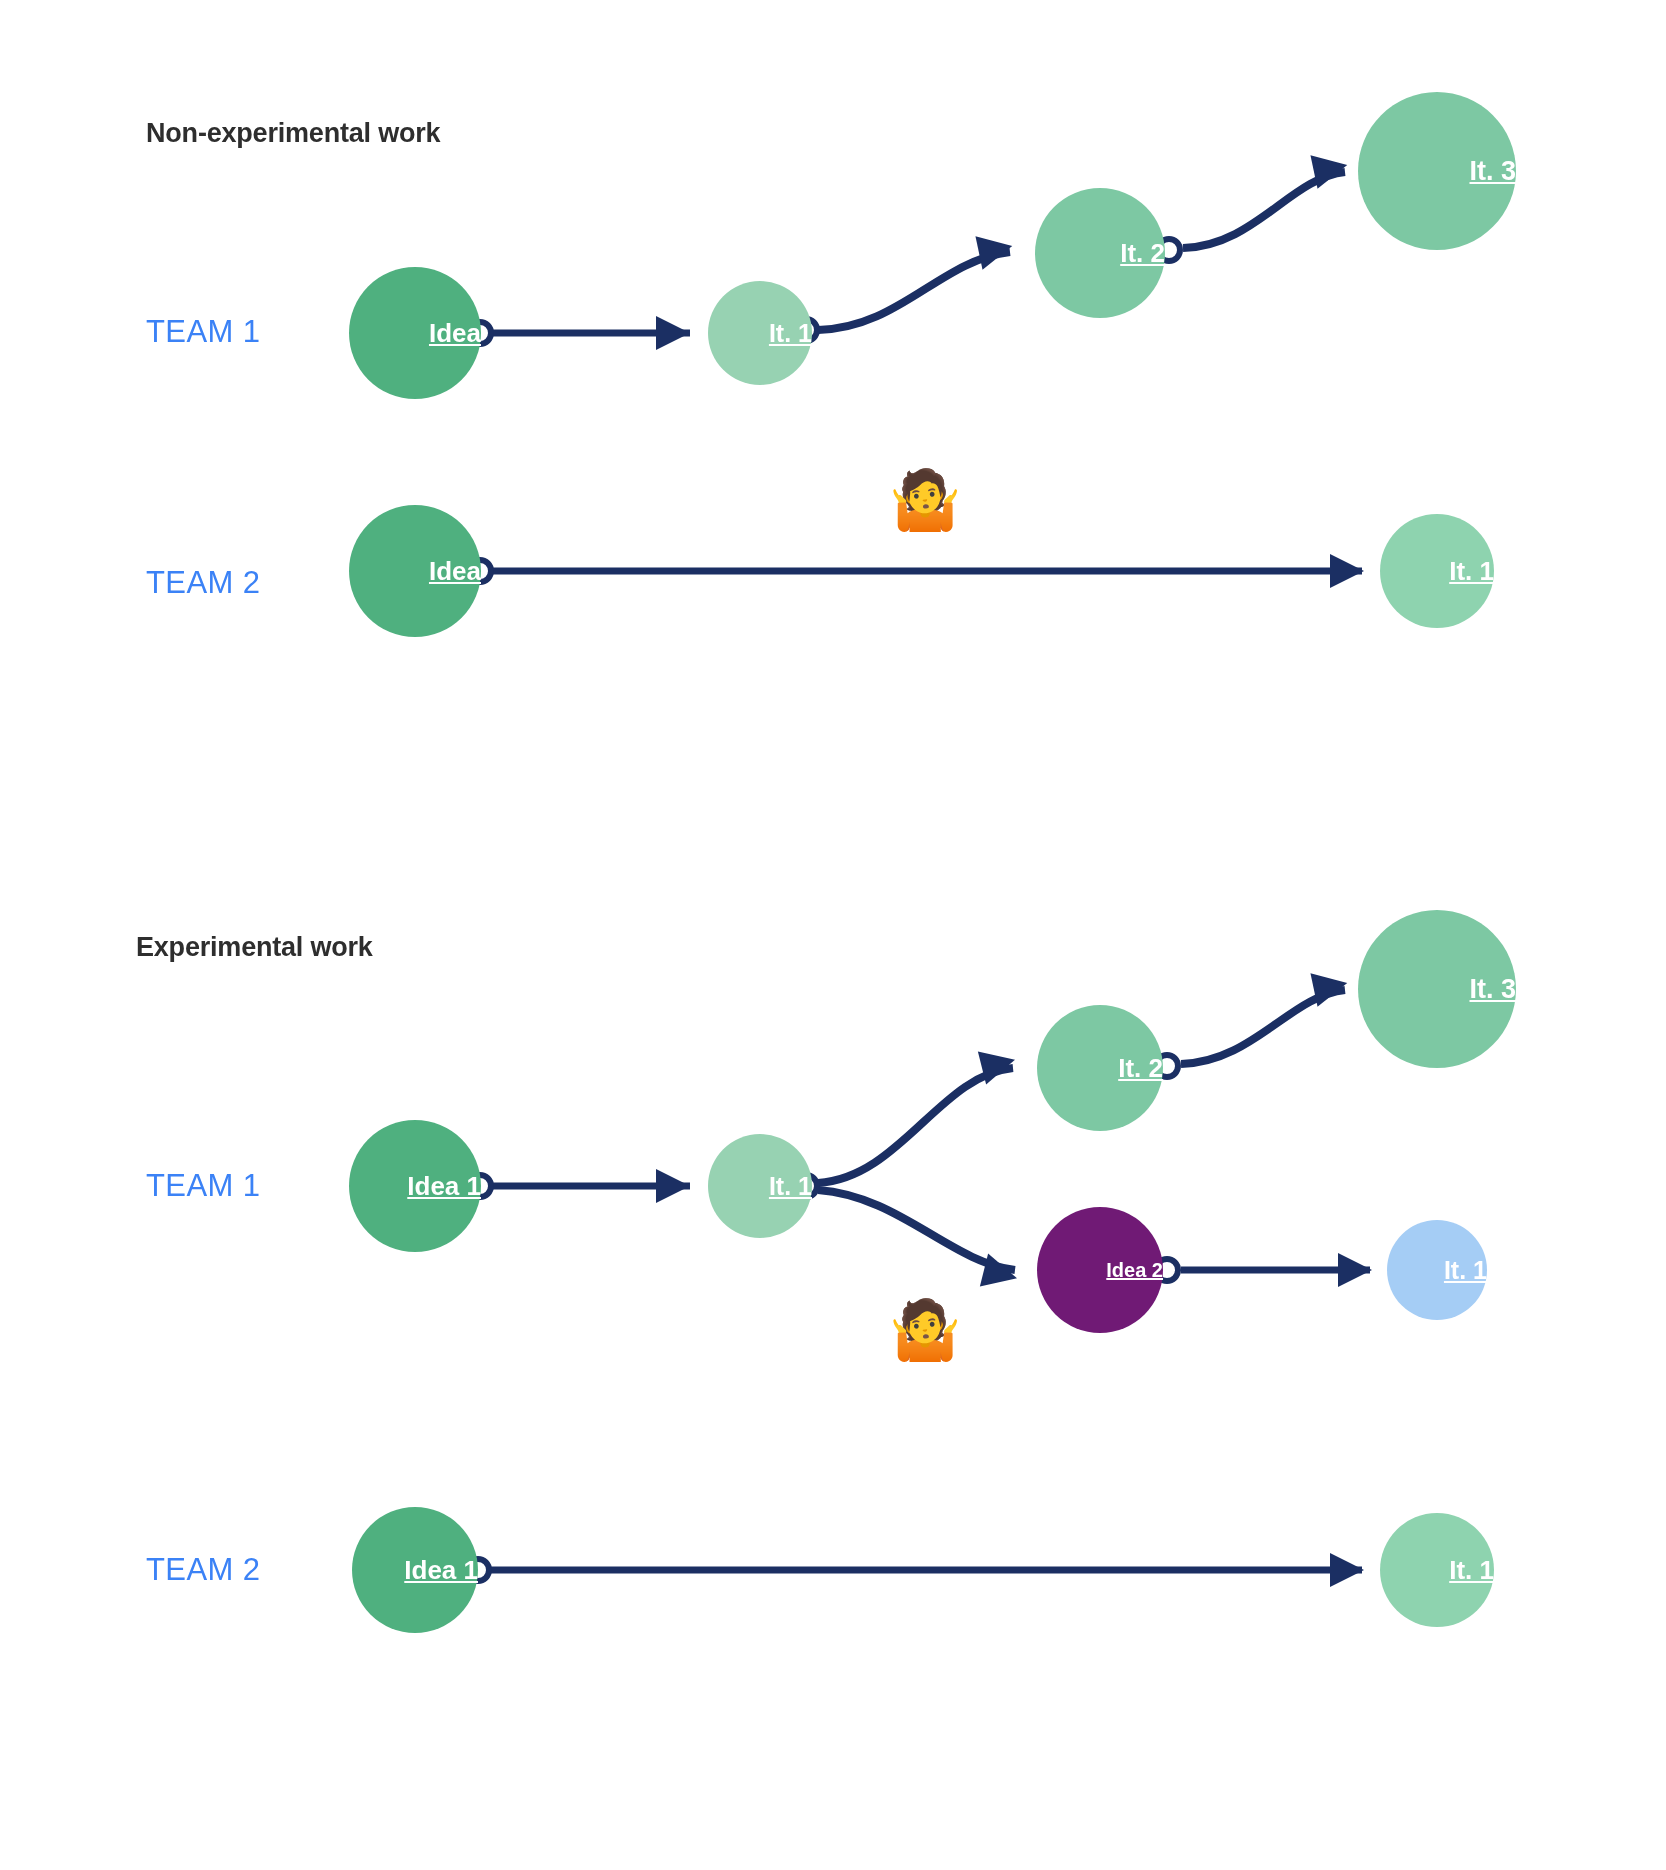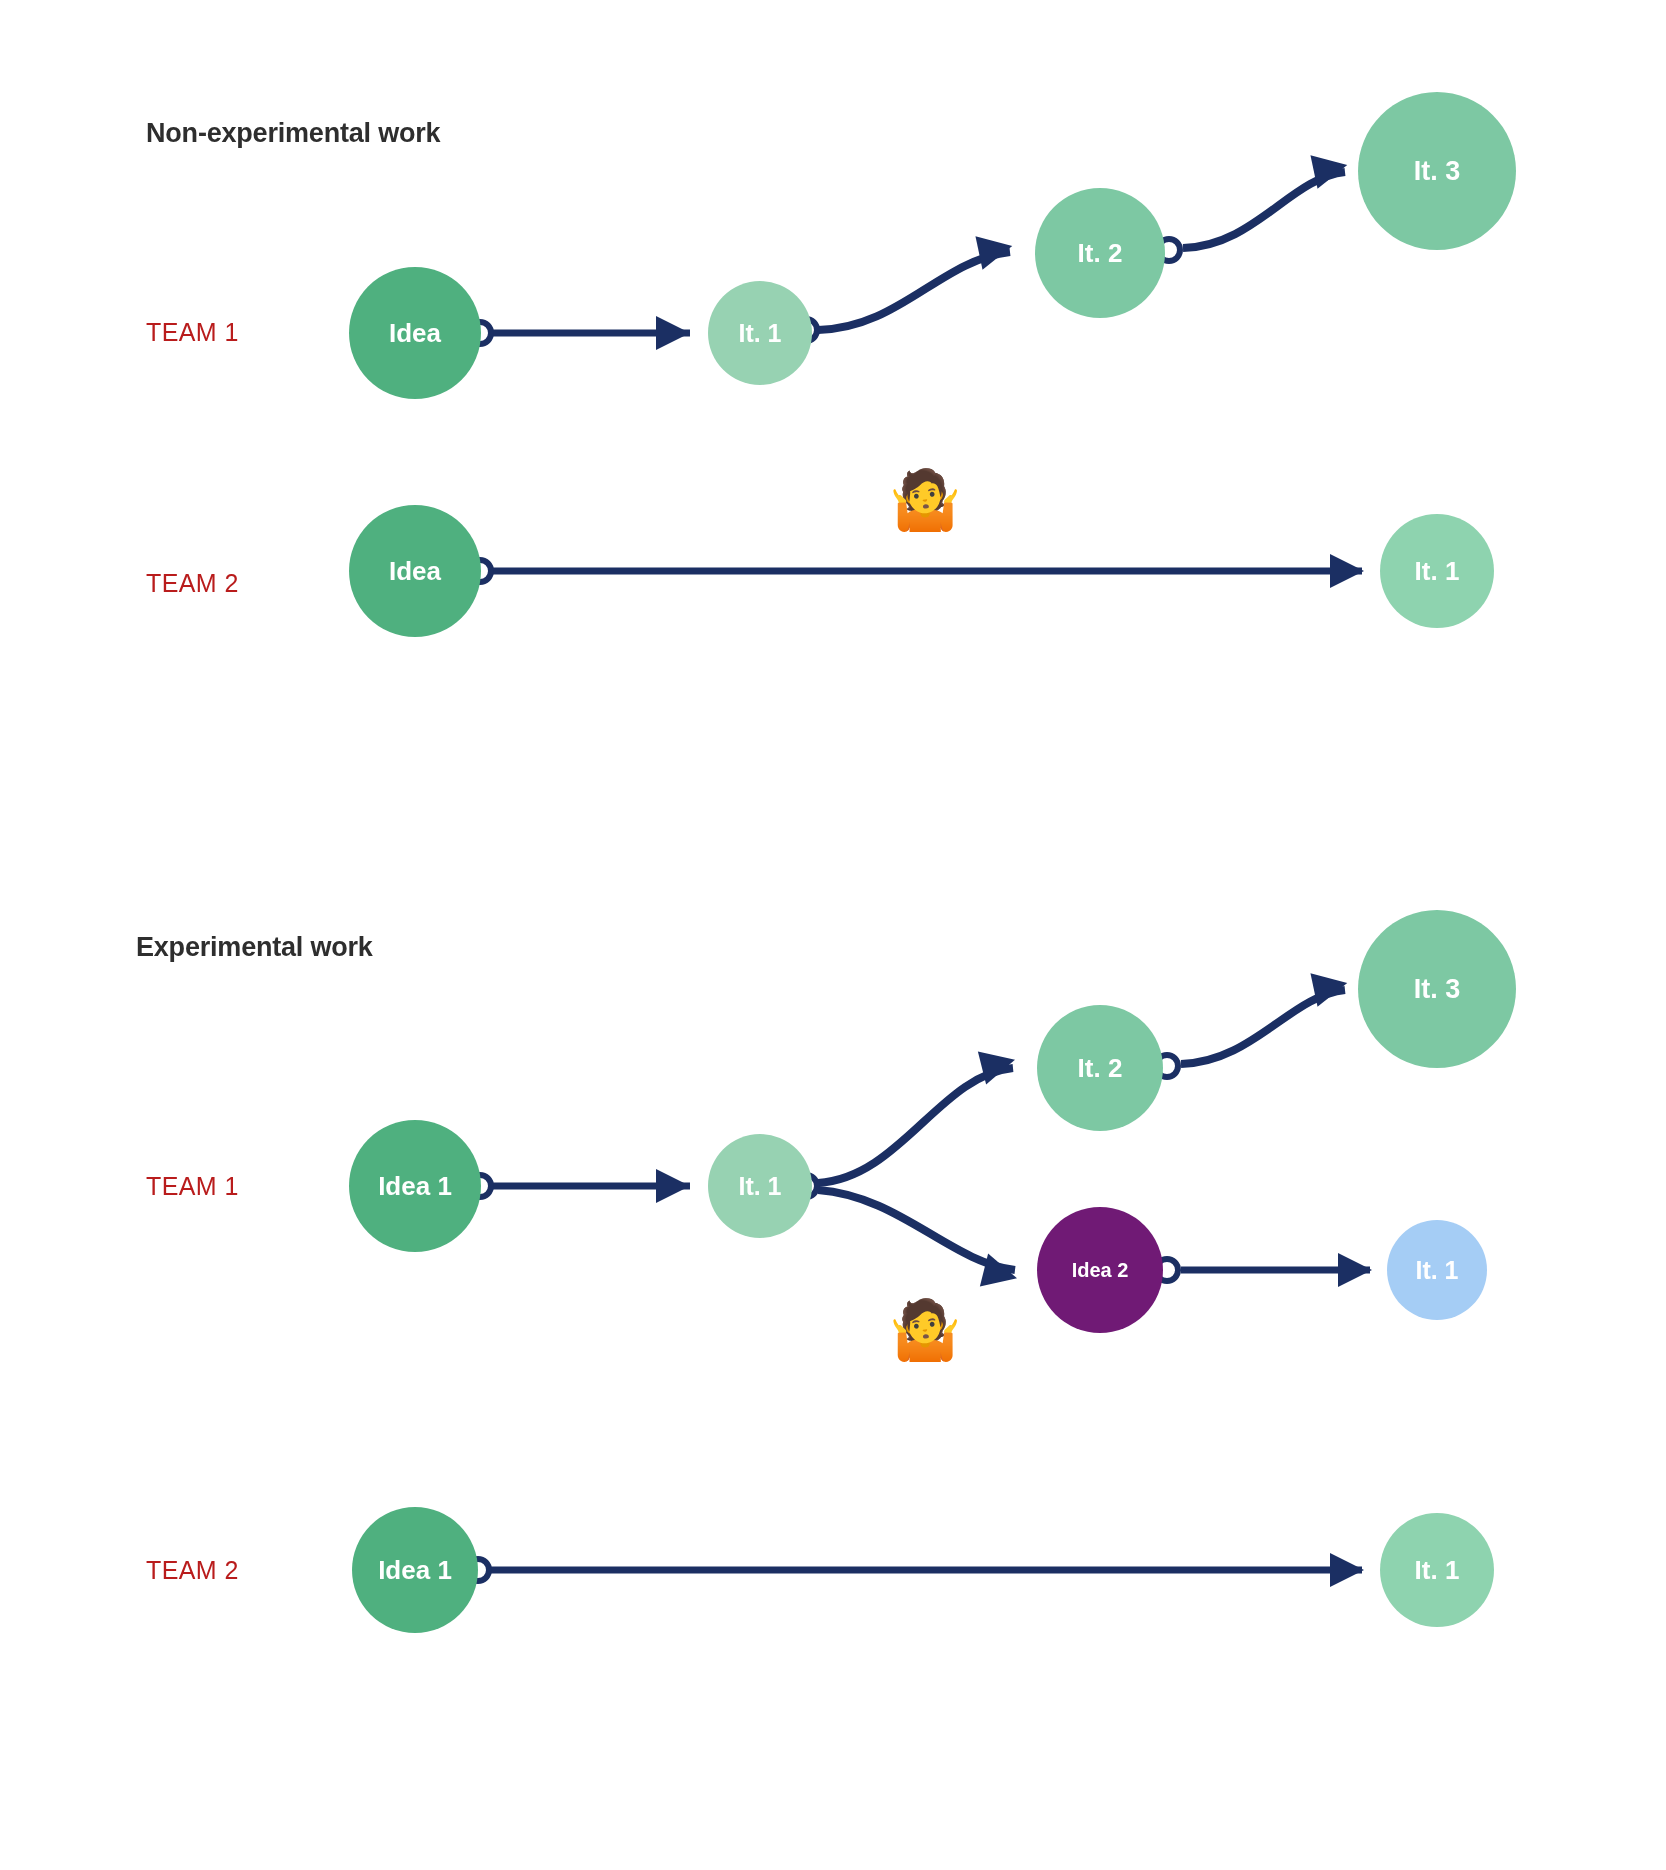--- a/index.html
+++ b/index.html
@@ -23,39 +23,40 @@
   .section-title {
     position: absolute;
     font-size: 27px;
     font-weight: bold;
     color: #2e2e2e;
     letter-spacing: -0.2px;
     white-space: nowrap;
   }
   .team-label {
     position: absolute;
-    font-size: 25px;
+    font-size: 31px;
     font-weight: normal;
-    color: #b91c1c;
+    color: #3b82f6;
     letter-spacing: 0.4px;
     white-space: nowrap;
     transform: translateY(-50%);
     text-align: right;
   }
   .node {
     position: absolute;
     border-radius: 50%;
     display: flex;
     align-items: center;
-    justify-content: center;
+    justify-content: flex-end;
     transform: translate(-50%, -50%);
     color: #ffffff;
     font-weight: bold;
     box-sizing: border-box;
     user-select: none;
+    text-decoration: underline;
   }
   .node span {
     pointer-events: none;
   }
   .emoji {
     position: absolute;
     transform: translate(-50%, -50%);
     font-size: 58px;
     line-height: 1;
     user-select: none;

